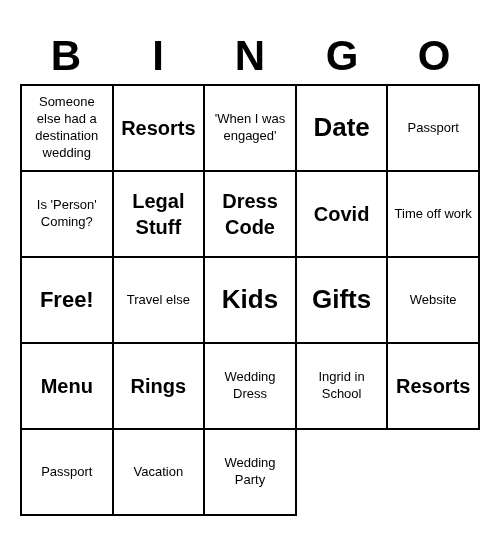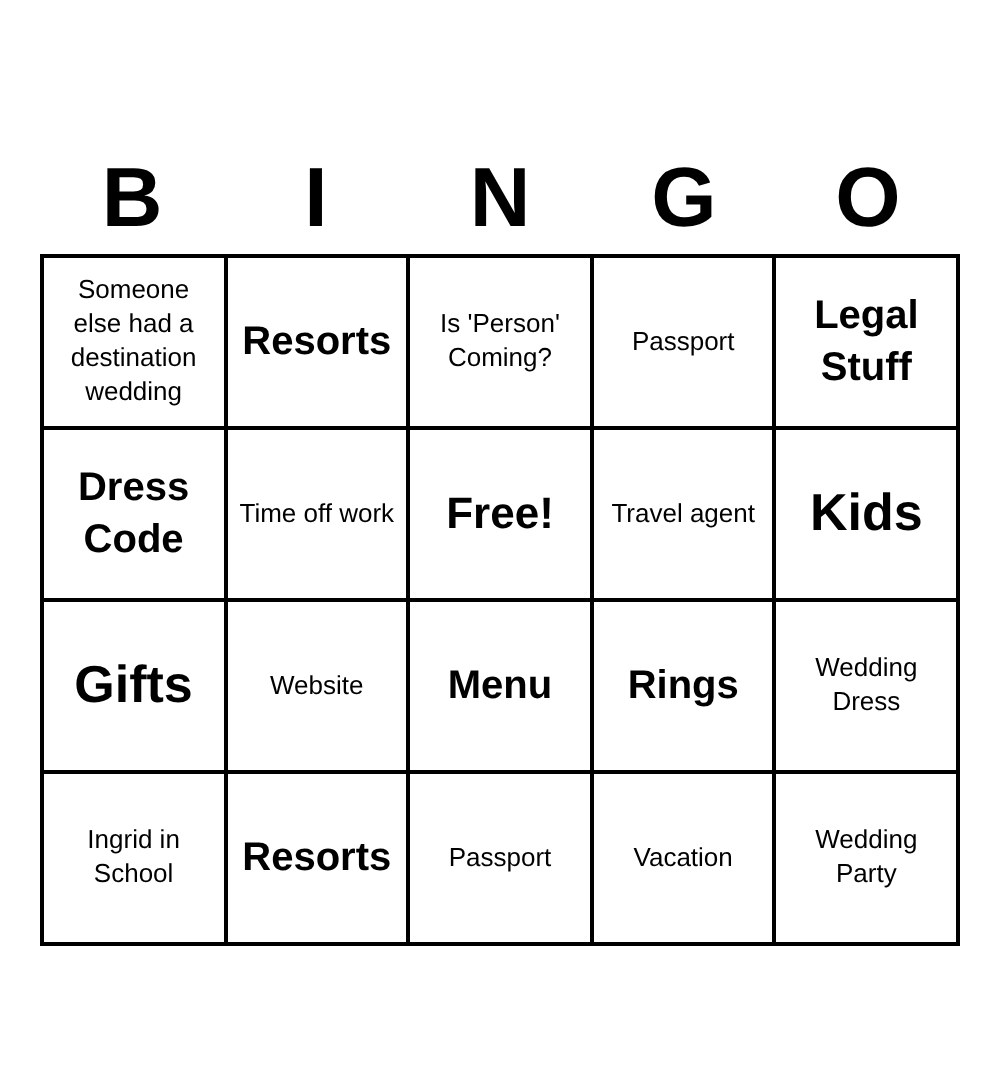--- a/index.html
+++ b/index.html
@@ -74,39 +74,48 @@
       <div class="bingo-header-cell">O</div>
     </div>
   <div class="bingo-grid">
       <div class="bingo-cell">
         <span class="cell-text">Someone else had a destination wedding</span>
       </div>
       <div class="bingo-cell medium-text">
         <span class="cell-text">Resorts</span>
       </div>
       <div class="bingo-cell">
-        <span class="cell-text">Is 'Person' Coming?</span>
+        <span class="cell-text">'When I was engaged'</span>
+      </div>
+      <div class="bingo-cell large-text">
+        <span class="cell-text">Date</span>
       </div>
       <div class="bingo-cell">
         <span class="cell-text">Passport</span>
+      </div>
+      <div class="bingo-cell">
+        <span class="cell-text">Is 'Person' Coming?</span>
       </div>
       <div class="bingo-cell medium-text">
         <span class="cell-text">Legal Stuff</span>
       </div>
       <div class="bingo-cell medium-text">
         <span class="cell-text">Dress Code</span>
+      </div>
+      <div class="bingo-cell medium-text">
+        <span class="cell-text">Covid</span>
       </div>
       <div class="bingo-cell">
         <span class="cell-text">Time off work</span>
       </div>
       <div class="bingo-cell free-cell">
         <span class="cell-text">Free!</span>
       </div>
       <div class="bingo-cell">
-        <span class="cell-text">Travel agent</span>
+        <span class="cell-text">Travel else</span>
       </div>
       <div class="bingo-cell large-text">
         <span class="cell-text">Kids</span>
       </div>
       <div class="bingo-cell large-text">
         <span class="cell-text">Gifts</span>
       </div>
       <div class="bingo-cell">
         <span class="cell-text">Website</span>
       </div>

